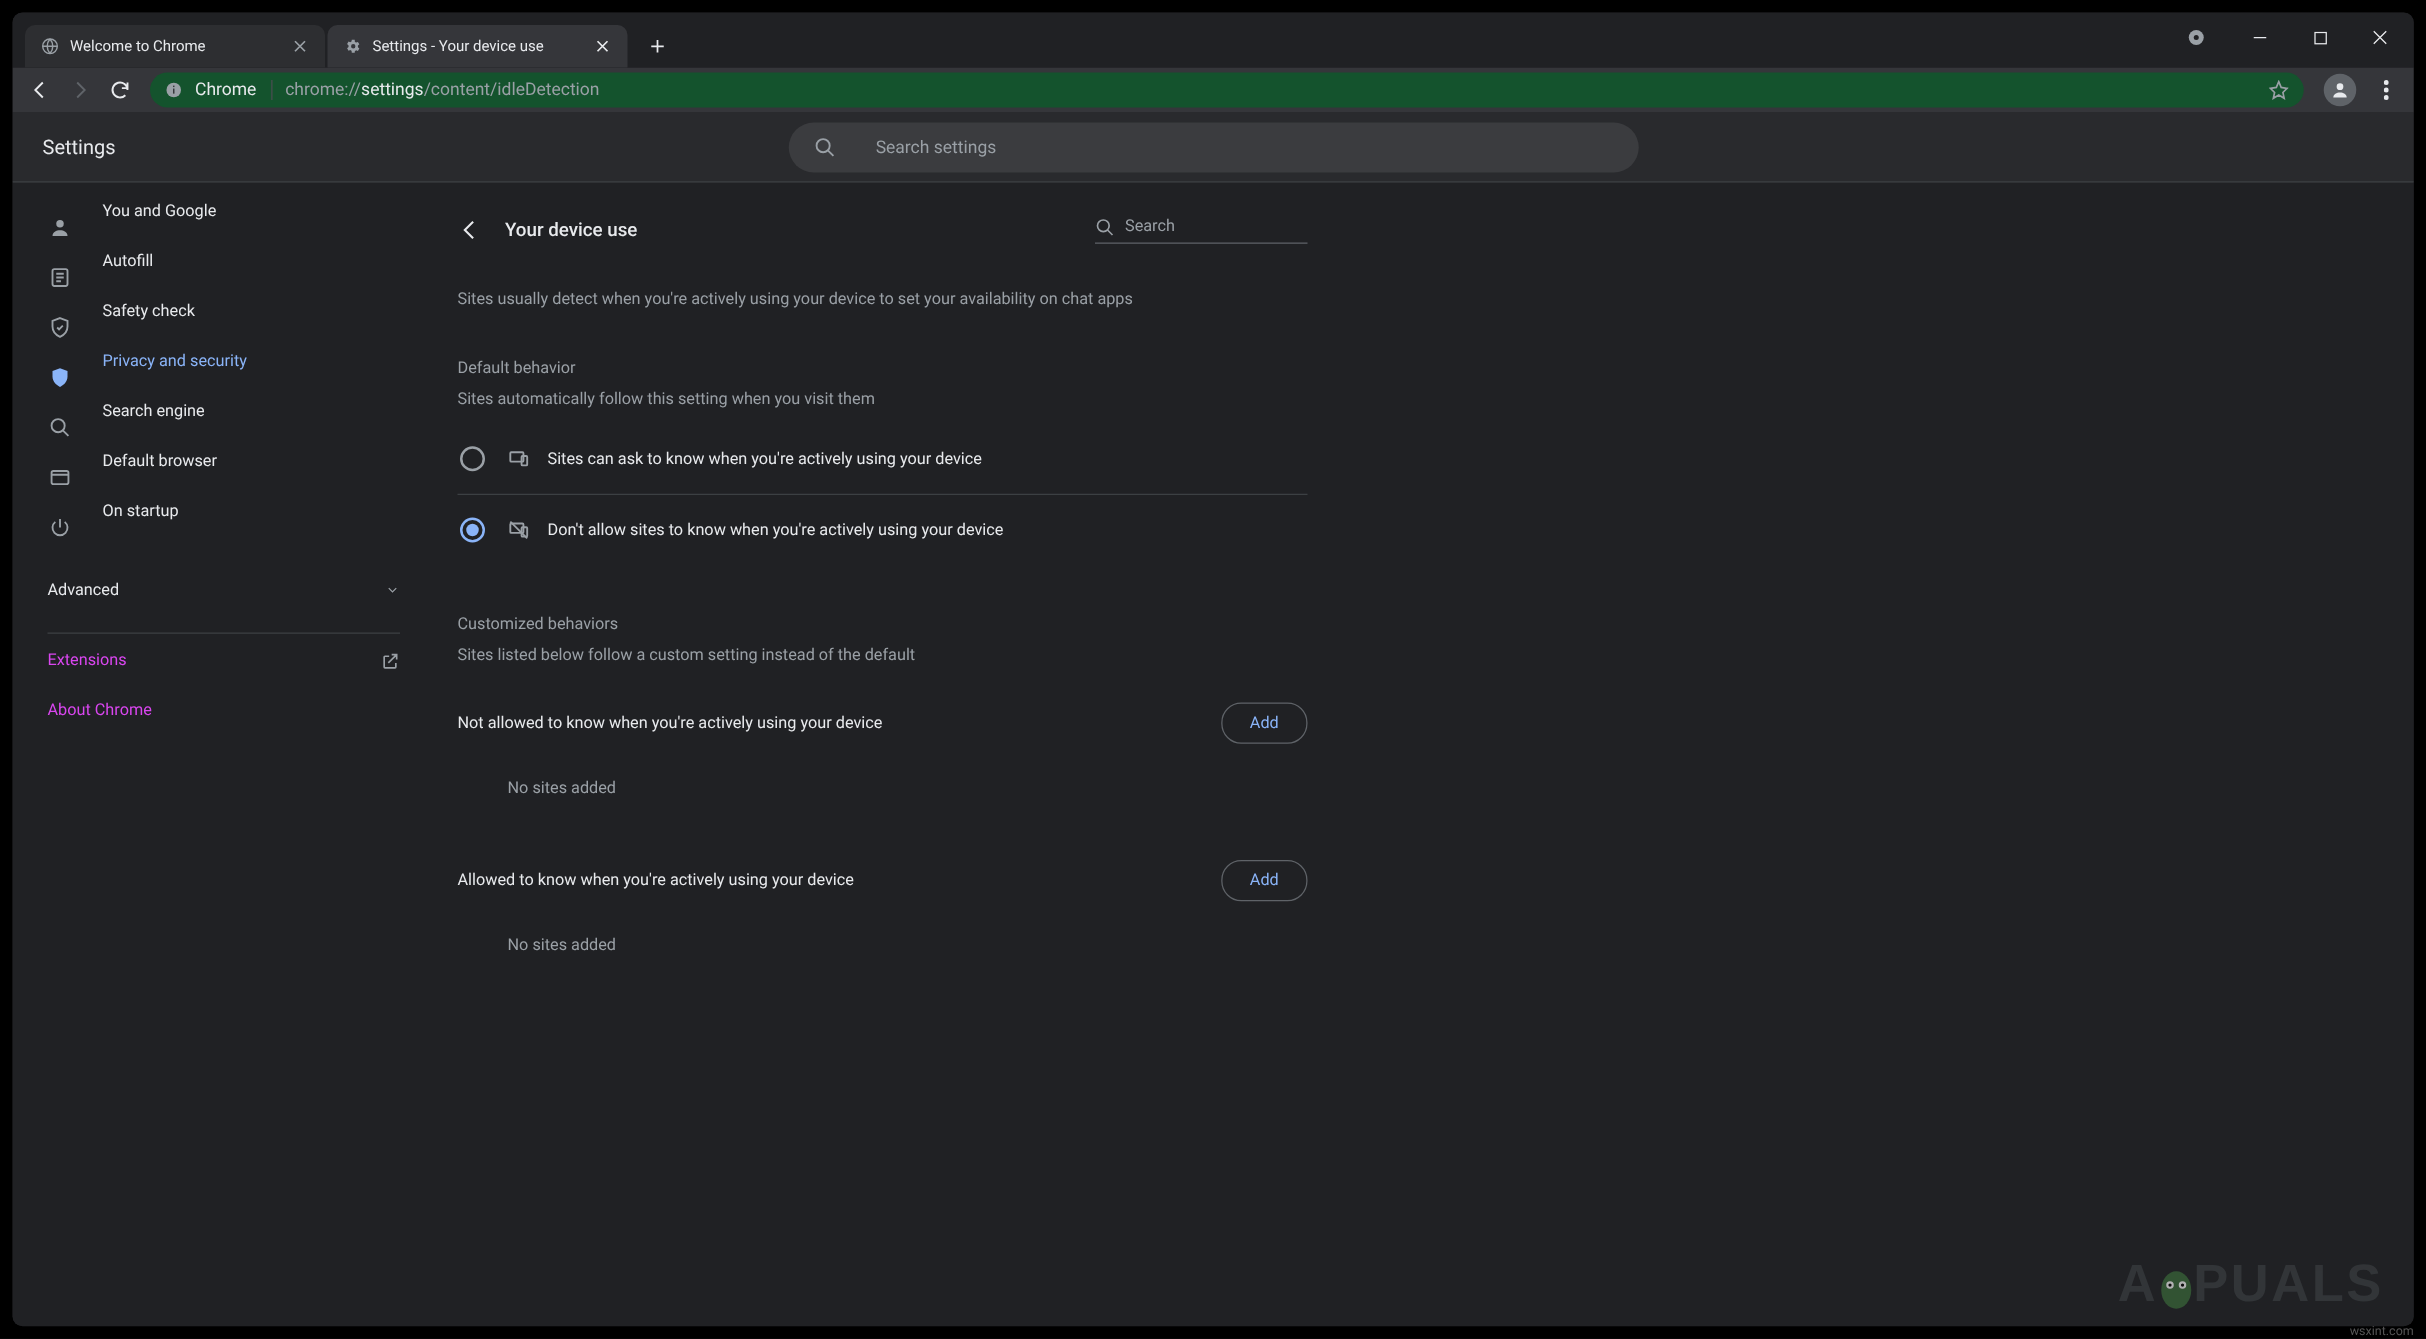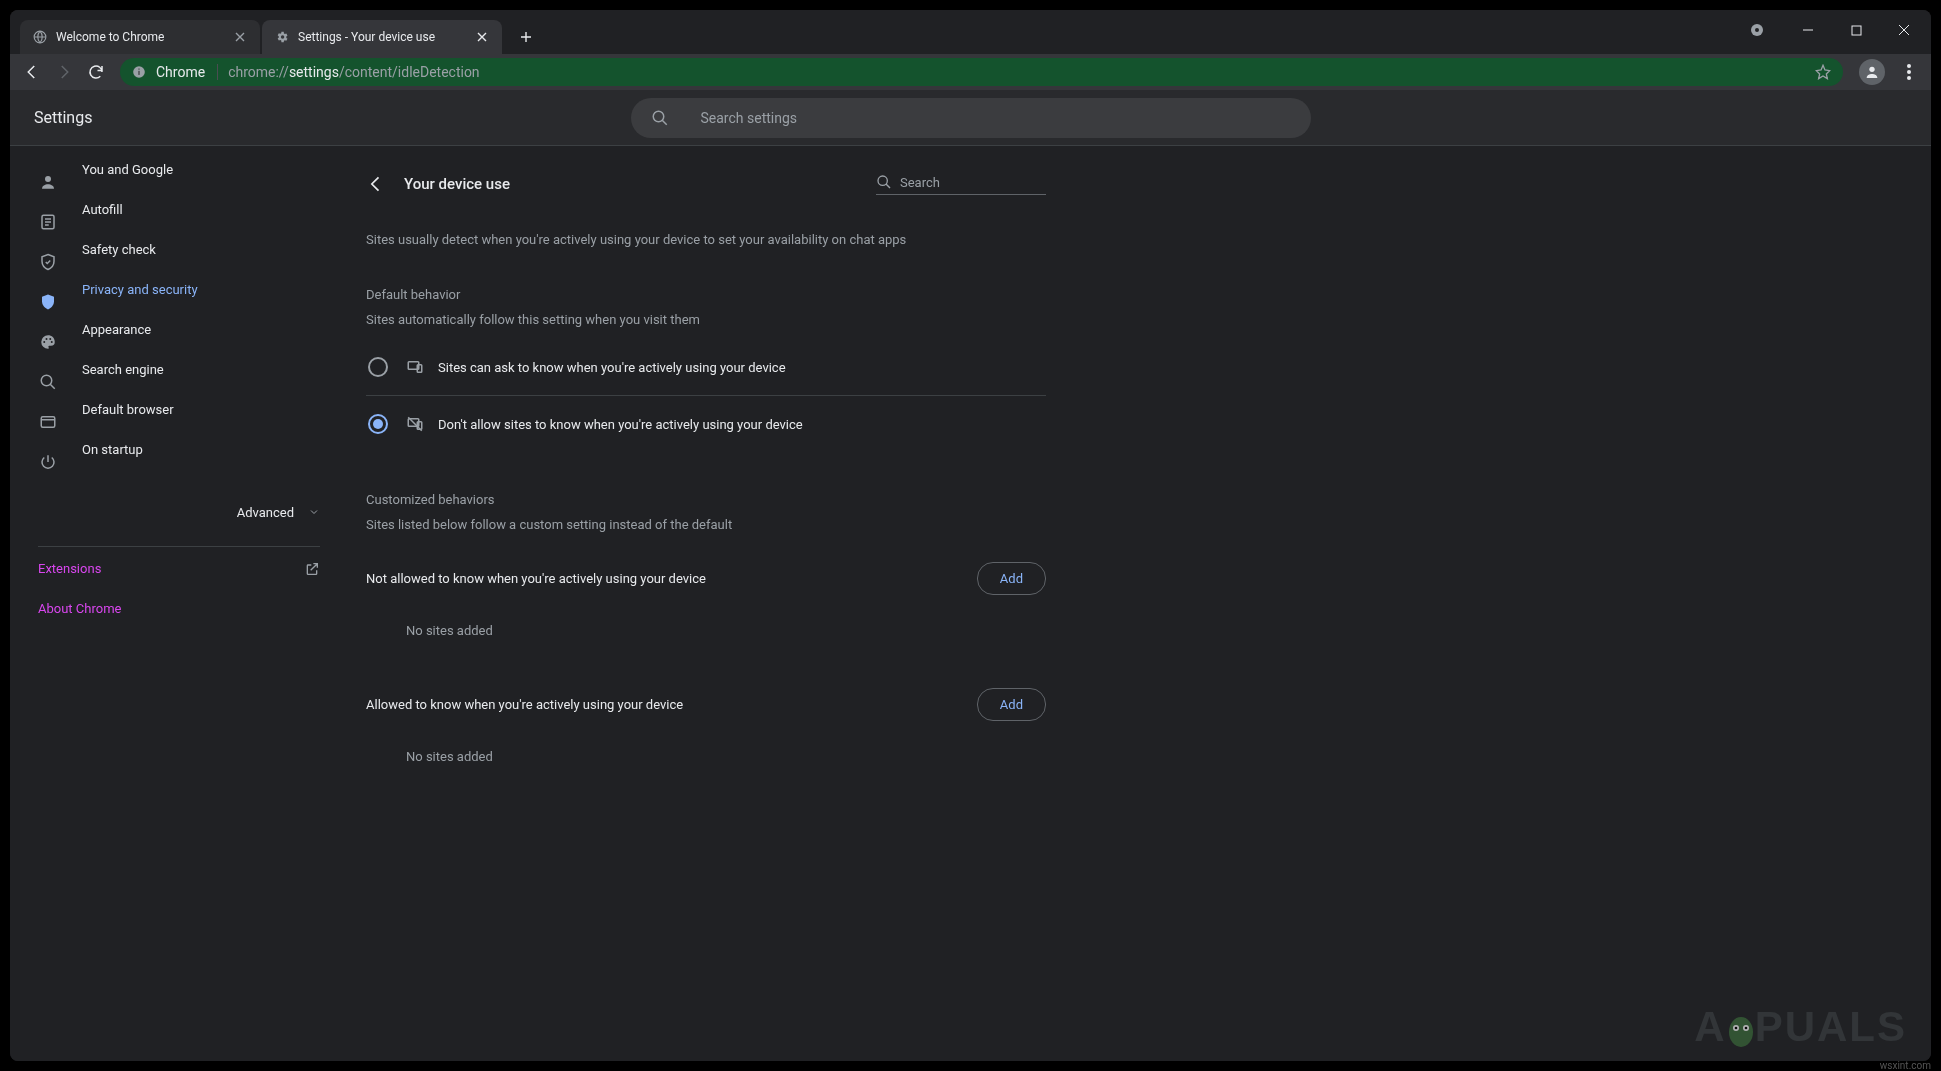--- a/index.html
+++ b/index.html
@@ -35,30 +35,30 @@
     .settings-search { position:absolute; left:50%; transform:translateX(-50%); width:680px; height:40px; background:#3b3c3f; border-radius:46px; display:flex; align-items:center; padding:0 20px; color:#9aa0a6; gap:32px;}
     .settings-search input { background:transparent; border:none; outline:none; color:#e8eaed; font-size:14px; flex:1;}
     .settings-search input::placeholder { color:#9aa0a6; }
 
     
     .content { flex:1; display:flex; background:#202124; overflow:hidden;}
     .sidebar { width:338px; padding:16px 8px; display:flex; flex-direction:column; }
     .side-link { height:40px; display:flex; gap:24px; padding:0 20px; color:#e8eaed; font-size:13px; border-radius:0 20px 20px 0; margin-right:8px;}
     .side-link.active { color:#8ab4f8; }
     .side-link .icn { width:20px; display:flex;align-items:center;justify-content:center;color:inherit;}
-    .side-advanced { height:40px; display:flex; align-items:center; justify-content:flex-end; padding:0 20px; color:#e8eaed; font-size:13px; margin-top:10px;gap:14px;}
+    .side-advanced { height:40px; display:flex; align-items:center; justify-content:space-between; padding:0 20px; color:#e8eaed; font-size:13px; margin-top:10px;}
     .side-sep { height:1px; background:#3c4043; margin:14px 20px;}
     .side-plain { height:40px; display:flex; align-items:flex-start; justify-content:space-between; padding:0 20px; color:#d946ef; font-size:13px;}
 
     .main { flex:1; display:flex; justify-content:flex-start; padding-top:20px;}
     .panel { width:680px; margin-left:18px;}
     .panel-header { display:flex; align-items:center; gap:18px; position:relative; height:36px; color:#e8eaed;}
     .panel-back { color:#e8eaed;}
     .panel-title { font-size:15px; font-weight:500;}
-    .panel-search { position:absolute; right:0; display:flex; align-items:flex-end; gap:8px; color:#9aa0a6; border-bottom:1px solid #5f6368; padding-bottom:4px; width:170px;}
+    .panel-search { position:absolute; right:0; display:flex; align-items:center; gap:8px; color:#9aa0a6; border-bottom:1px solid #5f6368; padding-bottom:4px; width:170px;}
     .panel-search input { background:transparent;border:none;outline:none;color:#e8eaed;font-size:13px;flex:1;}
     .panel-search input::placeholder{color:#9aa0a6;}
     .desc { color:#9aa0a6; font-size:13px; margin-top:30px;}
     .section-title { color:#9aa0a6; font-size:13px; margin-top:40px;}
     .section-sub { color:#9aa0a6; font-size:13px; margin-top:10px;}
     .radio-row { display:flex; align-items:center; gap:18px; padding:18px 2px; border-bottom:1px solid #3c4043;}
     .radio-row:last-of-type{border-bottom:none;}
     .radio { width:20px;height:20px;border:2px solid #9aa0a6;border-radius:50%;display:flex;align-items:center;justify-content:center;flex-shrink:0;}
     .radio.checked{border-color:#8ab4f8;}
     .radio .dot{width:10px;height:10px;border-radius:50%;background:#8ab4f8;display:none;}
@@ -229,32 +229,20 @@
           </span>
         <span>Safety check</span>
       </div>
       <div class="side-link active">
         <span class="icn">
             <svg width="18" height="18" viewBox="0 0 24 24" fill="#8ab4f8">
               <path d="M12 2l8 3v6c0 5-3.5 9-8 11-4.5-2-8-6-8-11V5z"></path>
             </svg>
           </span>
         <span>Privacy and security</span>
-      </div>
-      <div class="side-link">
-        <span class="icn">
-            <svg width="18" height="18" viewBox="0 0 24 24" fill="#9aa0a6">
-              <path d="M12 3a9 9 0 100 18c1 0 1-1 1-1 0-.6-.5-1-.5-1.6 0-1 .8-1.4 1.5-1.4h2a5 5 0 005-5C21 6.5 17 3 12 3z"></path>
-              <circle cx="7" cy="12" r="1.3" fill="#202124"></circle>
-              <circle cx="10" cy="8" r="1.3" fill="#202124"></circle>
-              <circle cx="15" cy="8" r="1.3" fill="#202124"></circle>
-              <circle cx="17" cy="12" r="1.3" fill="#202124"></circle>
-            </svg>
-          </span>
-        <span>Appearance</span>
       </div>
       <div class="side-link">
         <span class="icn">
             <svg width="18" height="18" viewBox="0 0 24 24" fill="none" stroke="#9aa0a6" stroke-width="2">
               <circle cx="10" cy="10" r="7"></circle>
               <path d="M21 21l-6-6"></path>
             </svg>
           </span>
         <span>Search engine</span>
       </div>

